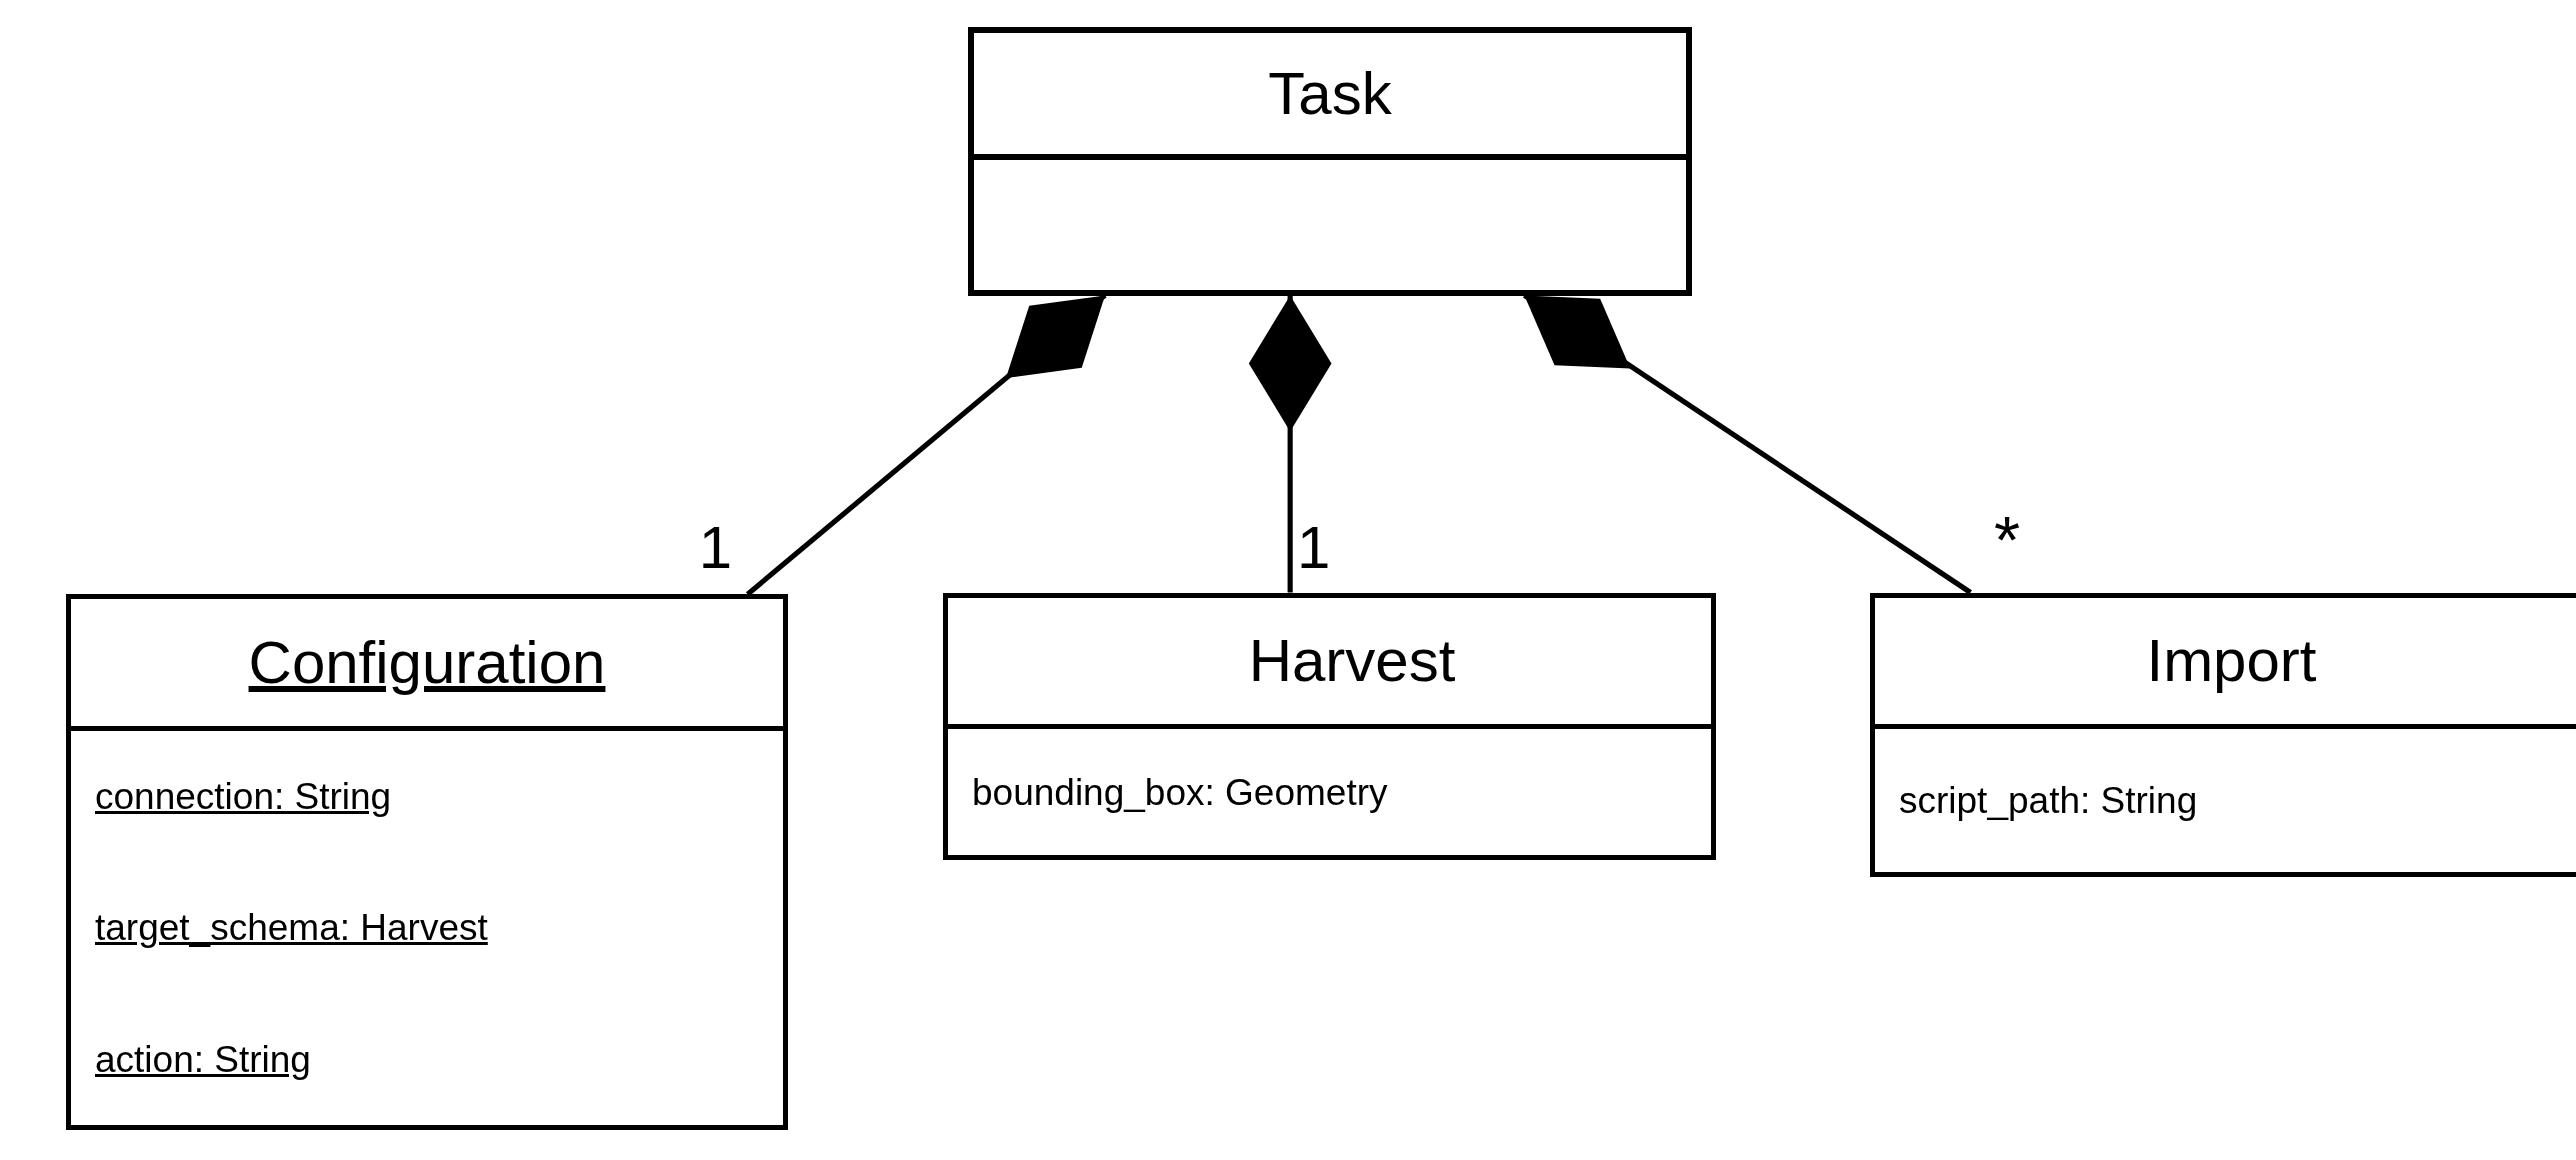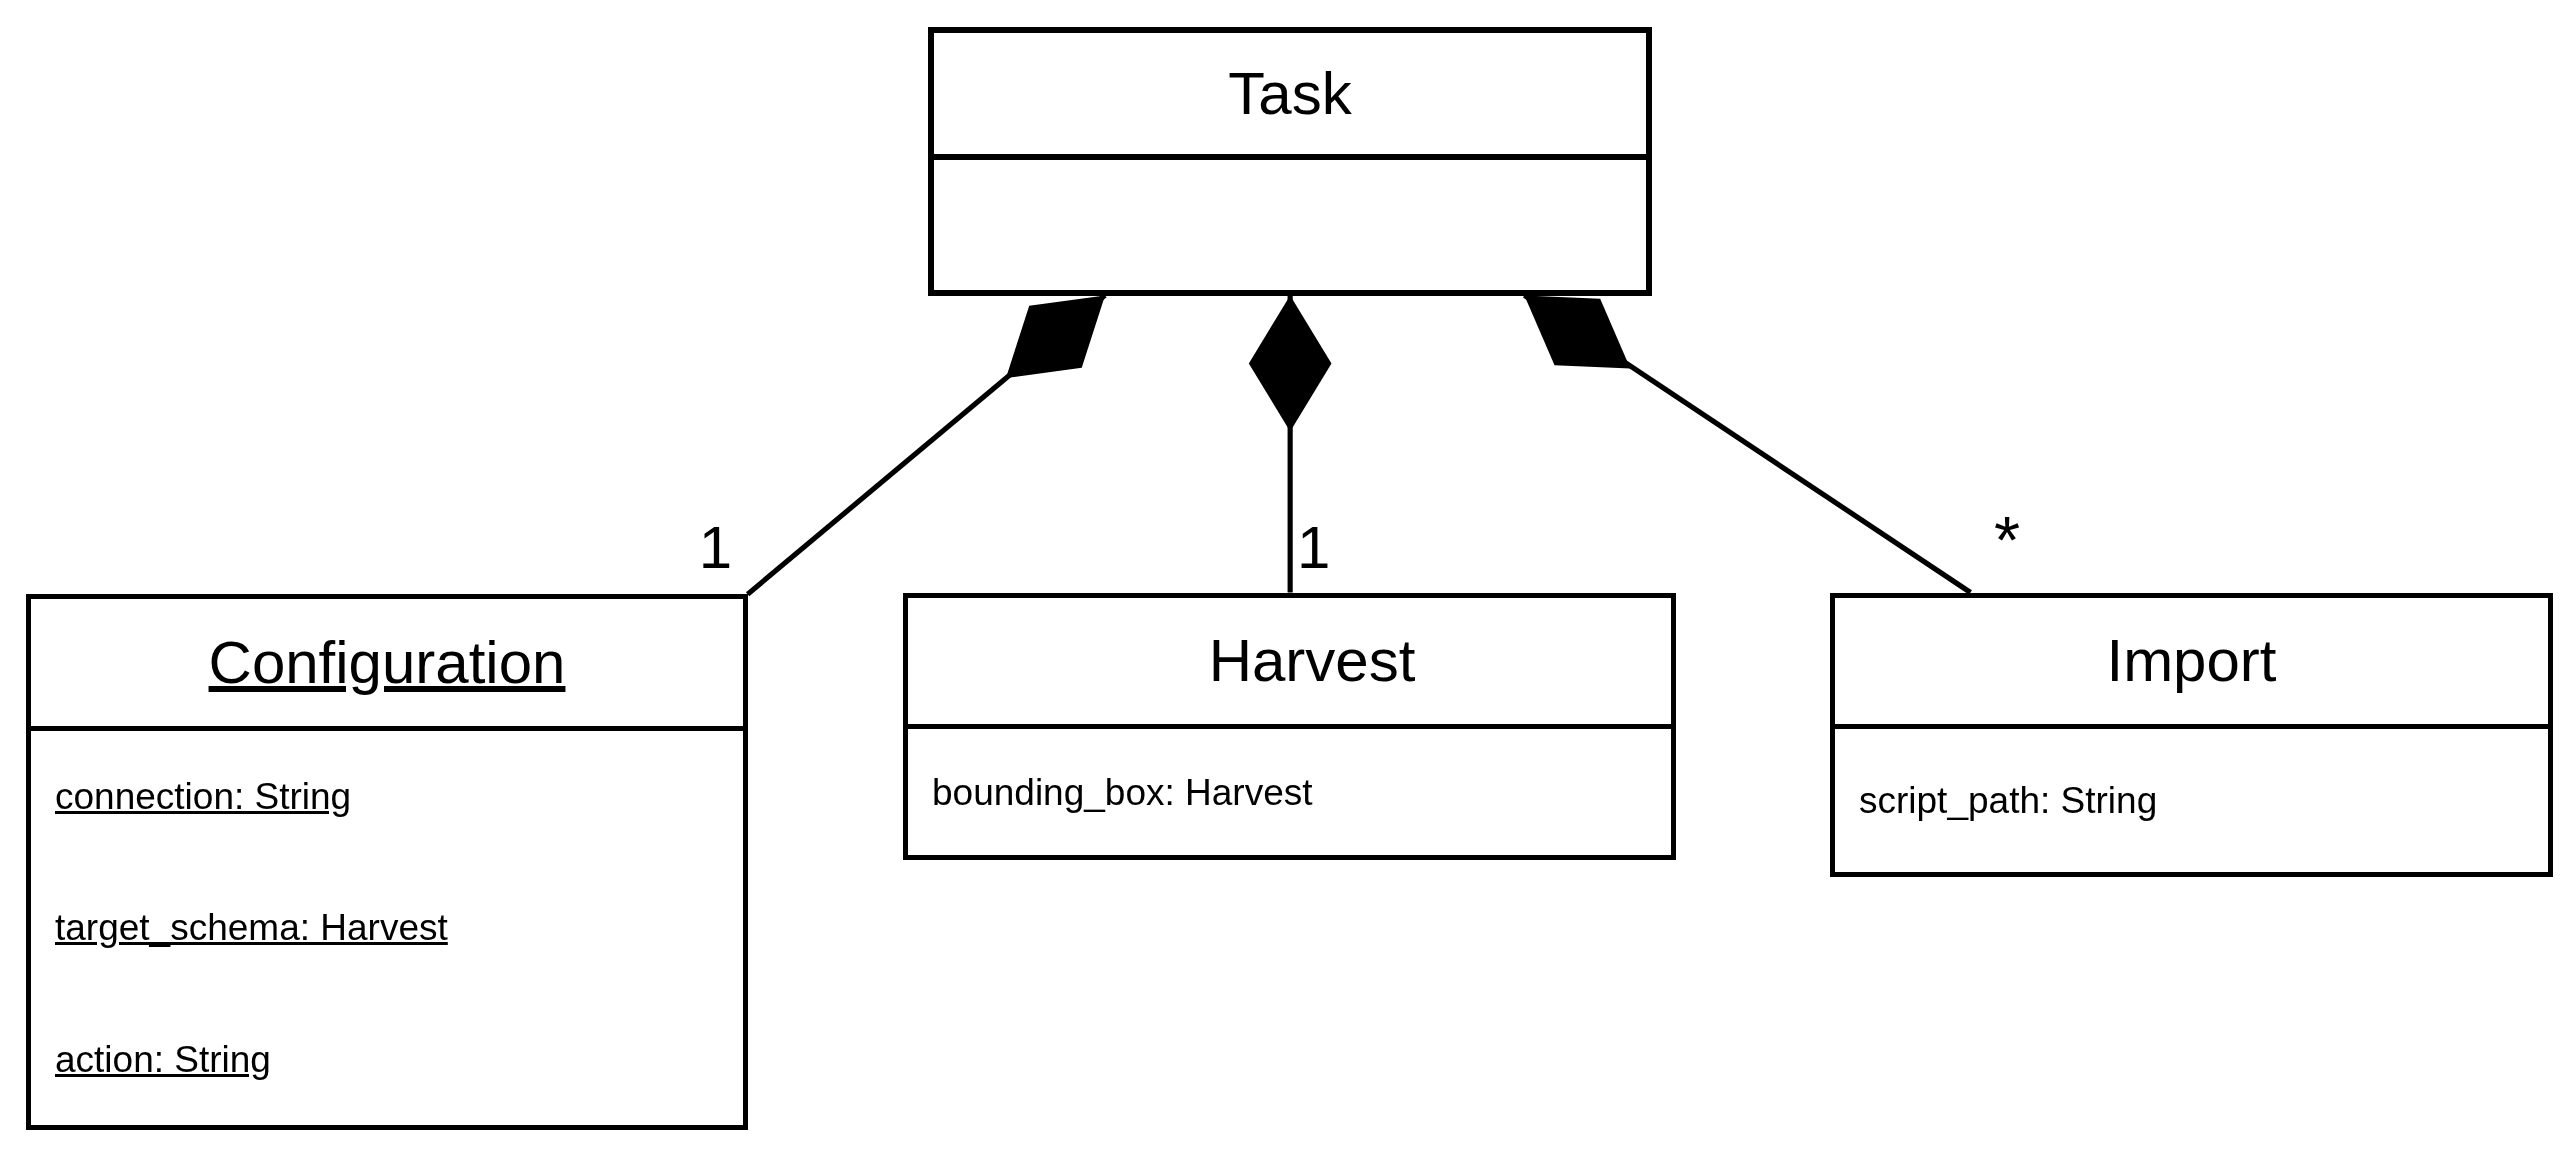--- a/index.html
+++ b/index.html
@@ -23,20 +23,21 @@
     height: 1160px;
     pointer-events: none;
   }
   .uml-class {
     position: absolute;
     background: #ffffff;
     border: 5.2px solid #000000;
     box-sizing: border-box;
     display: flex;
     flex-direction: column;
+    margin-left: 40px;
   }
   .uml-class.thick { border-width: 6px; }
   .uml-title {
     border-bottom: 5.2px solid #000000;
     display: flex;
     align-items: center;
     justify-content: center;
     font-size: 60px;
     line-height: 1;
     flex: 0 0 auto;
@@ -83,21 +84,21 @@
     <div class="uml-attrs">
       <div class="uml-attr">connection: String</div>
       <div class="uml-attr">target_schema: Harvest</div>
       <div class="uml-attr">action: String</div>
     </div>
   </div>
 
   <div class="uml-class" style="left:903px; top:593px; width:773px; height:267px;">
     <div class="uml-title" style="height:126px;padding-left:45px;">Harvest</div>
     <div class="uml-attrs">
-      <div class="uml-attr">bounding_box: Harvest</div>
+      <div class="uml-attr">bounding_box: Geometry</div>
     </div>
   </div>
 
   <div class="uml-class" style="left:1830px; top:593px; width:723px; height:284px;">
     <div class="uml-title" style="height:126px;">Import</div>
     <div class="uml-attrs">
       <div class="uml-attr">script_path: String</div>
     </div>
   </div>
 

